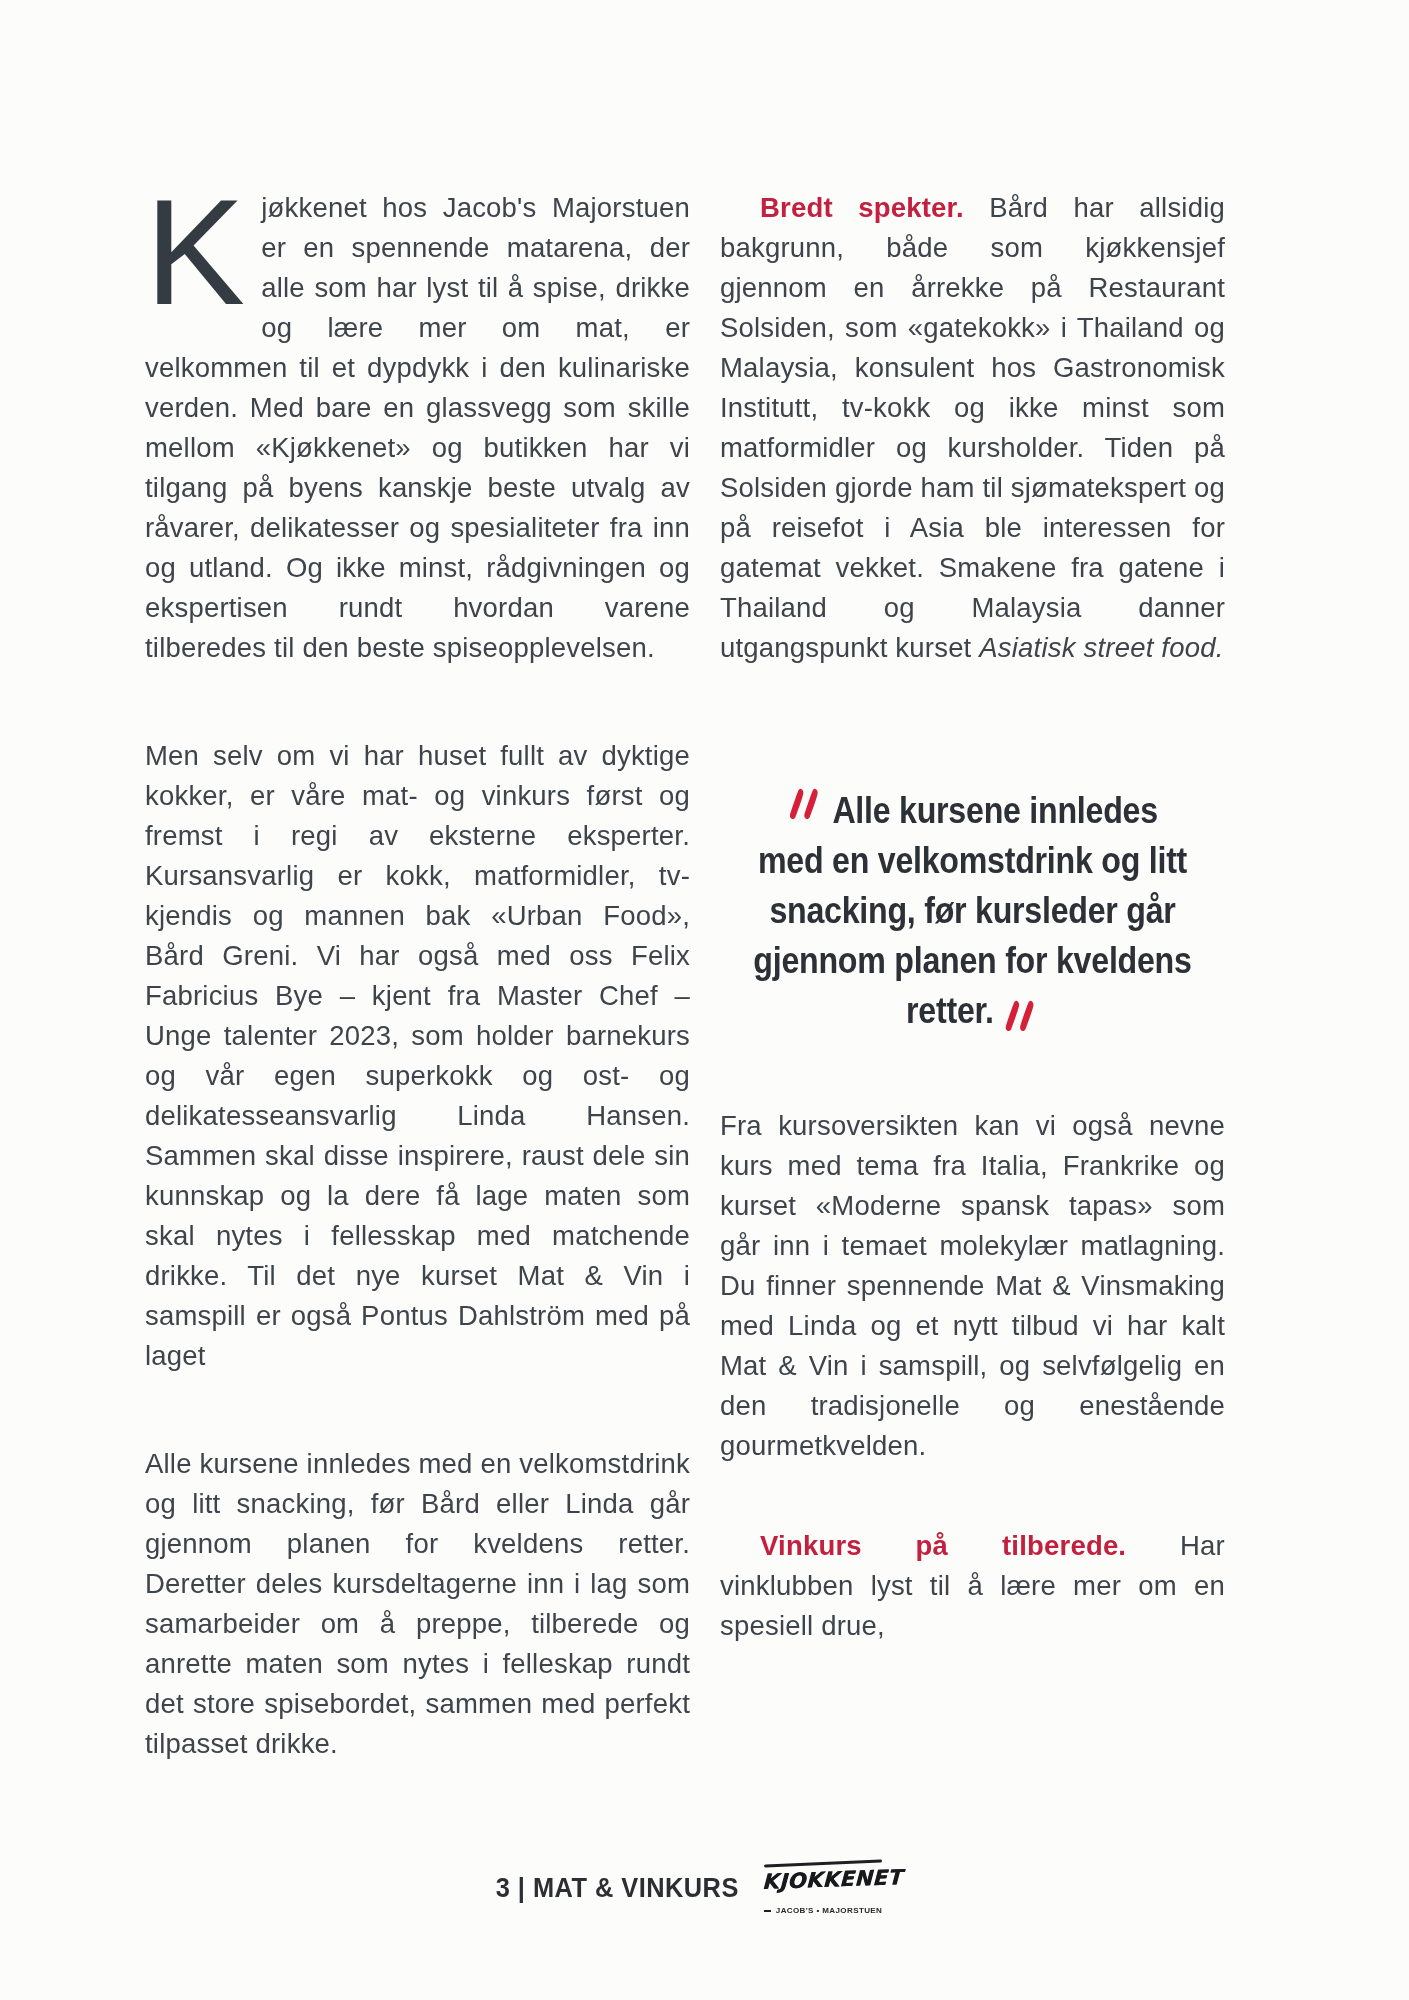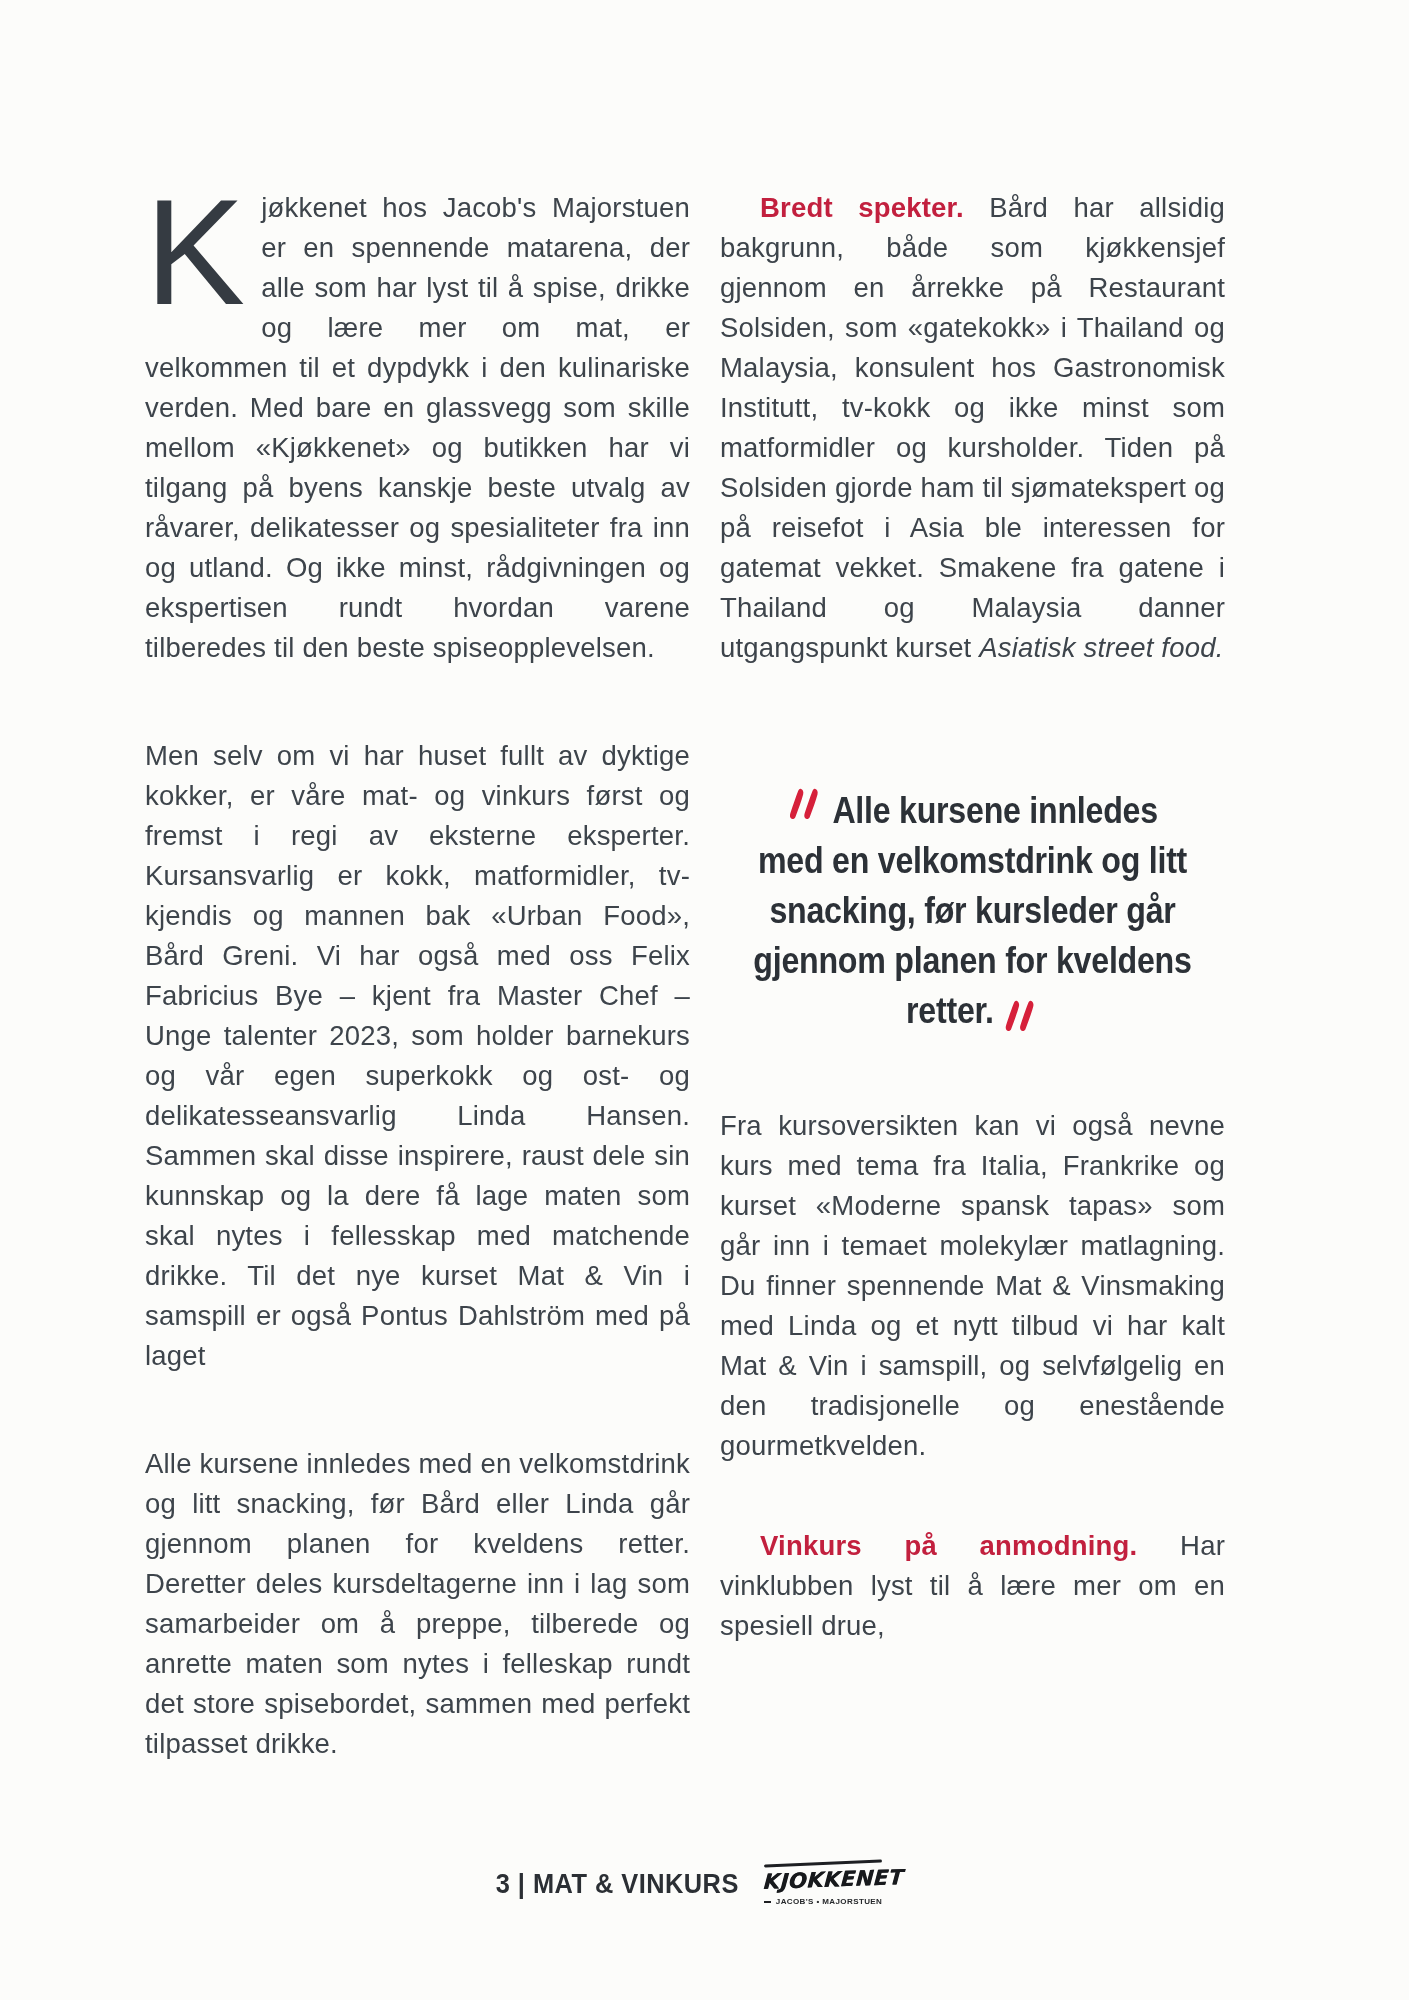--- a/index.html
+++ b/index.html
@@ -89,21 +89,21 @@
   .logo-main{
     font-weight:700;font-style:italic;
     font-family:"DejaVu Sans",sans-serif;
     font-size:21px;letter-spacing:0.5px;
     color:#17191c;text-align:center;
     transform:skewX(-6deg) rotate(-2deg);
     text-shadow:0.5px 0 0 #17191c;
     white-space:nowrap;
   }
   .logo-sub-row{
-    display:flex;align-items:center;gap:5px;margin-top:5px;
+    display:flex;align-items:center;gap:5px;margin-top:14px;
   }
   .logo-rule-sub{width:34px;height:2px;background:#1d1f22;}
   .logo-sub{
     font-size:8px;font-weight:700;letter-spacing:0.4px;
     color:#26282b;white-space:nowrap;
   }
 </style>
 </head>
 <body>
 
@@ -126,21 +126,21 @@
             <path fill="#d6203a" d="M14 1.6 C16.6 2.1 17.7 4.7 16.9 7.2 C15 13.3 11.9 21 8.3 29 C7.3 31.2 4.4 31.7 3 30.1 C1.9 28.8 2 26.9 2.8 24.9 C5.6 17.6 8.6 9.9 11.2 4.1 C11.9 2.6 12.8 1.4 14 1.6 Z"></path>
             <path fill="#d6203a" d="M30 1.6 C32.6 2.1 33.7 4.7 32.9 7.2 C31 13.3 27.9 21 24.3 29 C23.3 31.2 20.4 31.7 19 30.1 C17.9 28.8 18 26.9 18.8 24.9 C21.6 17.6 24.6 9.9 27.2 4.1 C27.9 2.6 28.8 1.4 30 1.6 Z"></path>
           </svg></span><span>Alle kursene innledes med en velkomstdrink og litt snacking, før kursleder går gjennom planen for kveldens retter.</span><span class="qmark close"><svg viewBox="0 0 38 33" xmlns="http://www.w3.org/2000/svg">
             <path fill="#d6203a" d="M14 1.6 C16.6 2.1 17.7 4.7 16.9 7.2 C15 13.3 11.9 21 8.3 29 C7.3 31.2 4.4 31.7 3 30.1 C1.9 28.8 2 26.9 2.8 24.9 C5.6 17.6 8.6 9.9 11.2 4.1 C11.9 2.6 12.8 1.4 14 1.6 Z"></path>
             <path fill="#d6203a" d="M30 1.6 C32.6 2.1 33.7 4.7 32.9 7.2 C31 13.3 27.9 21 24.3 29 C23.3 31.2 20.4 31.7 19 30.1 C17.9 28.8 18 26.9 18.8 24.9 C21.6 17.6 24.6 9.9 27.2 4.1 C27.9 2.6 28.8 1.4 30 1.6 Z"></path>
           </svg></span></div>
 
 
       <p class="body"><span>Fra kursoversikten kan vi også nevne kurs med tema fra Italia, Frankrike og kurset «Moderne spansk tapas» som går inn i temaet molekylær matlagning. Du finner spennende Mat &amp; Vinsmaking med Linda og et nytt tilbud vi har kalt Mat &amp; Vin i samspill, og selvfølgelig en den tradisjonelle og enestående gourmetkvelden.</span></p>
 
-      <p class="body mt-lg"><span class="lead">Vinkurs på anmodning.</span><span> Har vinklubben lyst til å lære mer om en spesiell drue,</span></p>
+      <p class="body mt-lg"><span class="lead">Vinkurs på tilberede.</span><span> Har vinklubben lyst til å lære mer om en spesiell drue,</span></p>
     </div>
   </div>
 
   <div class="footer">
     <div class="page-label">3  |  MAT &amp; VINKURS</div>
     <div class="logo">
       <div class="logo-rule-top"></div>
       <div class="logo-main">KJOKKENET</div>
       <div class="logo-sub-row">
         <div class="logo-rule-sub"></div>

